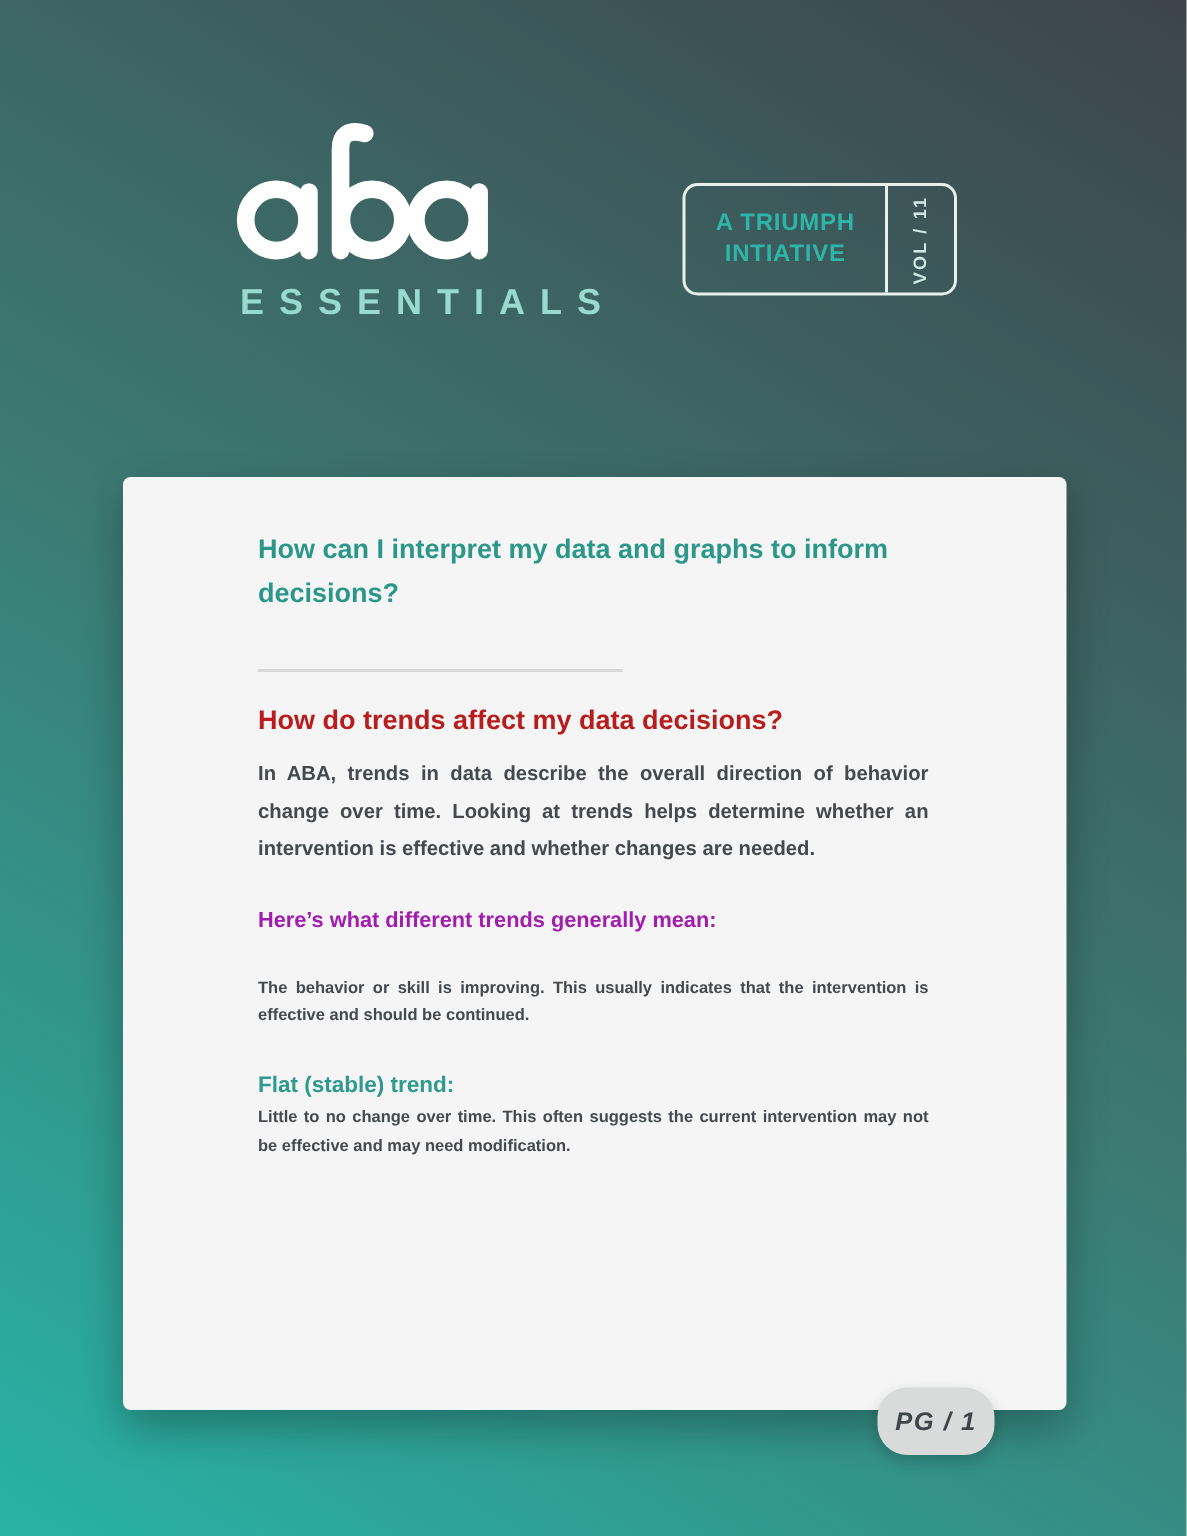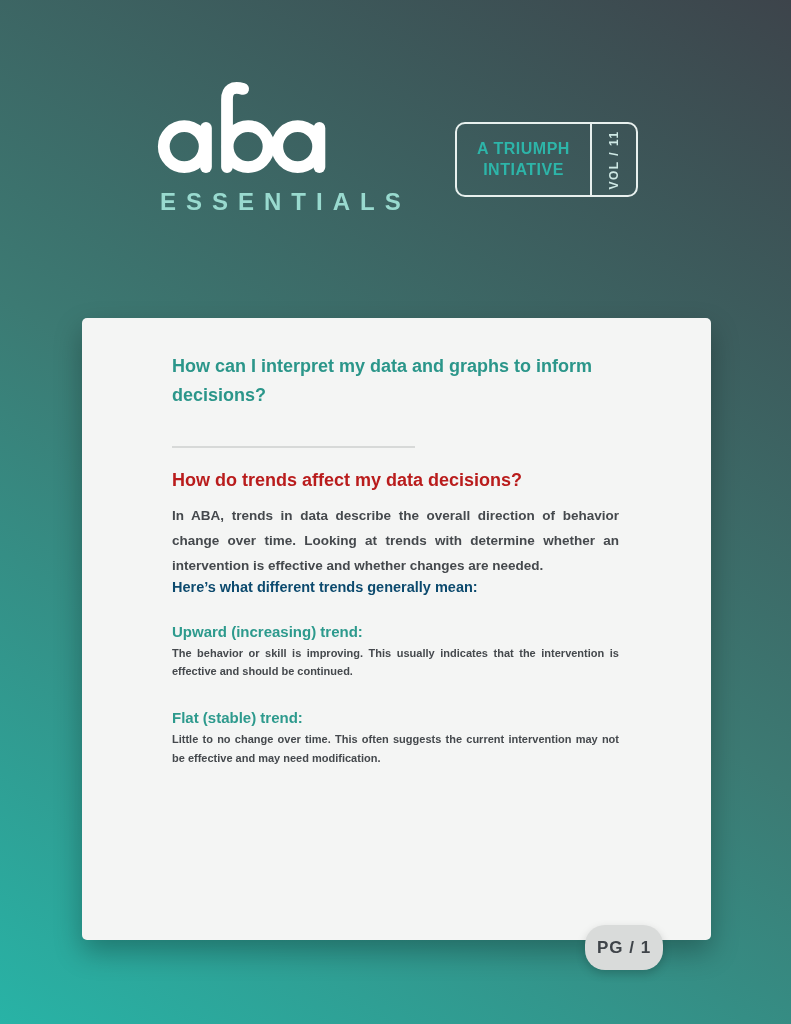--- a/index.html
+++ b/index.html
@@ -110,21 +110,22 @@
   }
   .section-intro {
     margin-top: 13px;
     color: #45494d;
     font-weight: bold;
     font-size: 13.5px;
     line-height: 1.85;
     text-align: justify;
   }
   .trends-lead {
-    color: #0c4a6e;
+    margin-top: 27px;
+    color: #a21caf;
     font-weight: bold;
     font-size: 14.5px;
   }
   .trend-item { margin-top: 28px; }
   .trend-title {
     color: #2d9a8d;
     font-weight: bold;
     font-size: 15px;
   }
   .trend-body {
@@ -146,20 +147,21 @@
     background: #d9dbda;
     border-radius: 20px;
     display: flex;
     align-items: center;
     justify-content: center;
     color: #3f4449;
     font-weight: bold;
     font-size: 17px;
     letter-spacing: 1px;
     box-shadow: 0 4px 10px rgba(0,0,0,0.18);
+    font-style: italic;
   }
 </style>
 </head>
 <body>
 
 <div class="logo-block">
   <svg class="logo-mark" width="186" height="100" viewBox="0 0 300 160" fill="none" stroke="#ffffff" stroke-width="19" stroke-linecap="round">
     <circle cx="52" cy="110" r="33"></circle>
     <line x1="87" y1="80" x2="87" y2="143"></line>
     <path d="M121,143 L121,34 Q121,10 147,17"></path>
@@ -181,26 +183,25 @@
   </div>
 </div>
 
 <div class="card">
   <div class="q-heading">How can I interpret my data and graphs to inform
 decisions?</div>
 
   <div class="divider"></div>
 
   <div class="section-title">How do trends affect my data decisions?</div>
-  <div class="section-intro">In ABA, trends in data describe the overall direction of behavior change over time. Looking at trends with determine whether an intervention is effective and whether changes are needed.</div>
+  <div class="section-intro">In ABA, trends in data describe the overall direction of behavior change over time. Looking at trends helps determine whether an intervention is effective and whether changes are needed.</div>
 
   <div class="trends-lead">Here’s what different trends generally mean:</div>
 
   <div class="trend-item">
-    <div class="trend-title">Upward (increasing) trend:</div>
     <div class="trend-body">The behavior or skill is improving. This usually indicates that the intervention is effective and should be continued.</div>
   </div>
 
 
   <div class="trend-item">
     <div class="trend-title">Flat (stable) trend:</div>
     <div class="trend-body">Little to no change over time. This often suggests the current intervention may not be effective and may need modification.</div>
   </div>
 </div>
 

